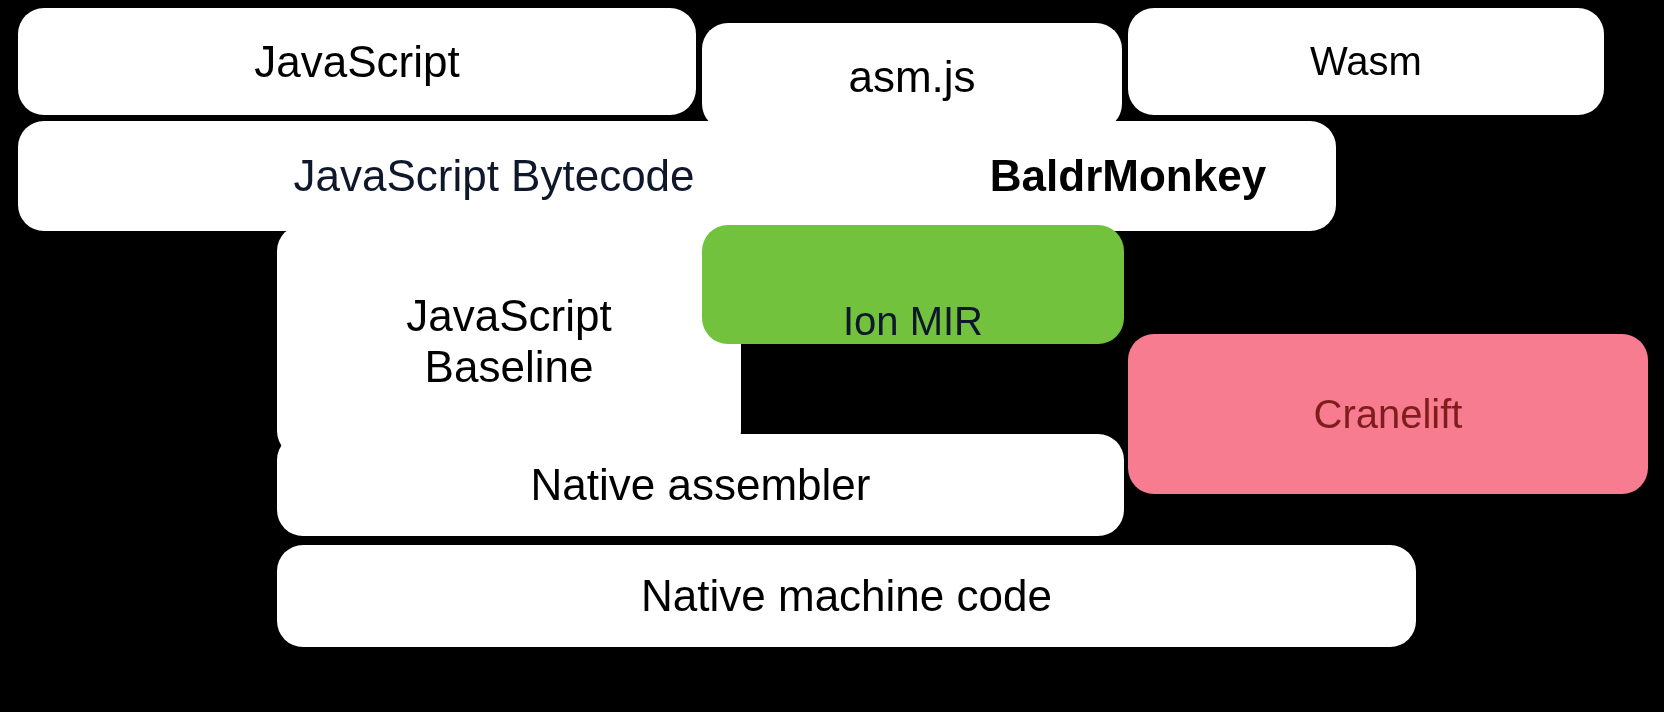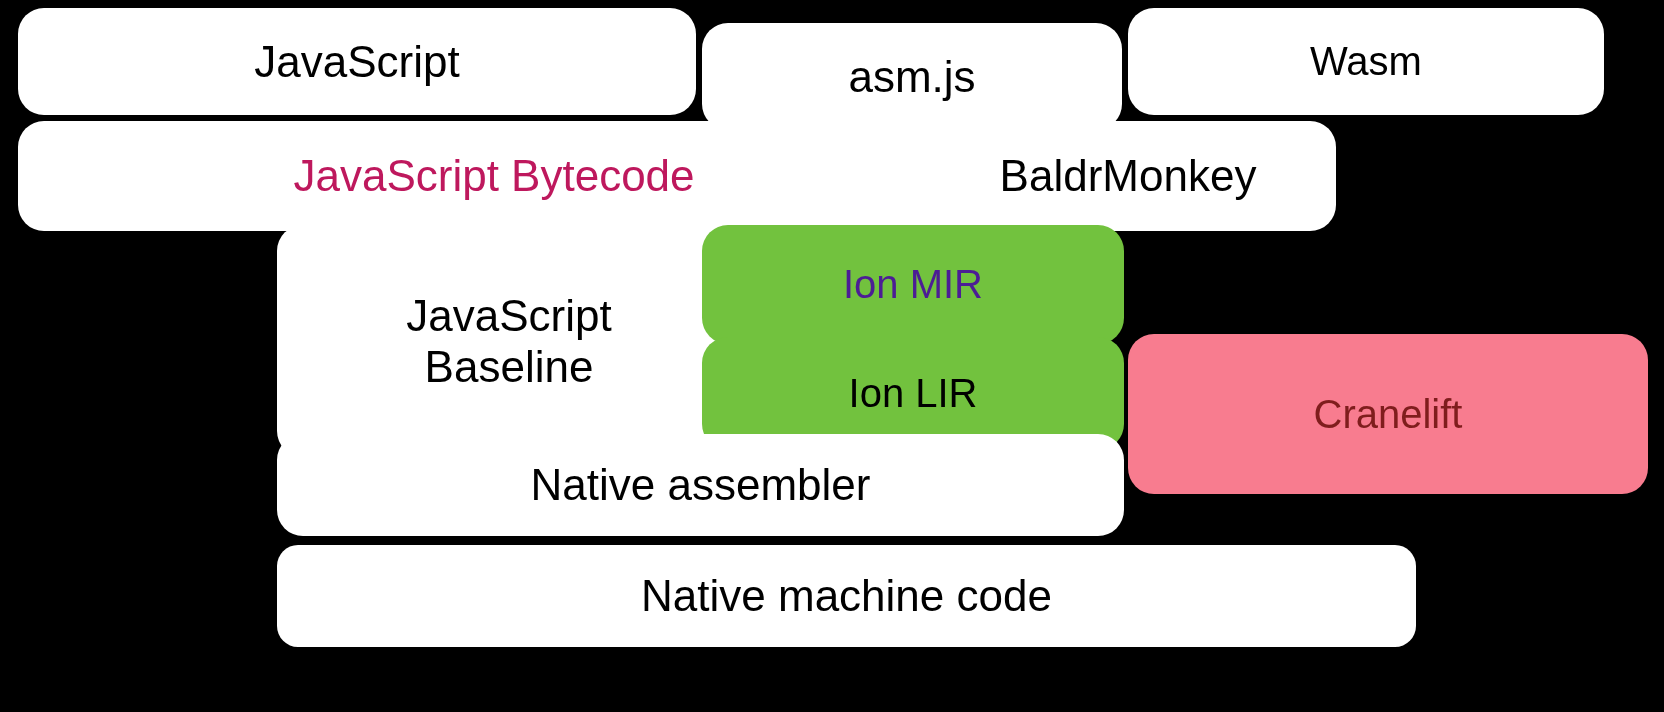--- a/index.html
+++ b/index.html
@@ -43,38 +43,35 @@
 <div id="stage" style="background: rgb(0, 0, 0); padding-left: 12px;">
     <div class="node fill-white" style="left: 18px; top: 8px; width: 678px; height: 107px; font-size: 44px; color: rgb(0, 0, 0);">
       <span class="label">JavaScript</span>
     </div>
     <div class="node fill-white" style="left: 702px; top: 8px; width: 420px; height: 107px; font-size: 44px; color: rgb(0, 0, 0); margin-top: 15px;">
       <span class="label">asm.js</span>
     </div>
     <div class="node fill-white" style="left: 1128px; top: 8px; width: 476px; height: 107px; font-size: 40px; color: rgb(0, 0, 0);">
       <span class="label">Wasm</span>
     </div>
-    <div class="node fill-white" style="left: 18px; top: 121px; width: 952px; height: 110px; font-size: 44px; color: #be185d;">
+    <div class="node fill-white" style="left: 18px; top: 121px; width: 952px; height: 110px; font-size: 44px; color: #0f172a;">
       <span class="label">JavaScript Bytecode</span>
     </div>
-    <div class="node fill-white" style="left: 920px; top: 121px; width: 416px; height: 110px; font-size: 44px; color: rgb(0, 0, 0);">
+    <div class="node fill-white" style="left: 920px; top: 121px; width: 416px; height: 110px; font-size: 44px; color: rgb(0, 0, 0); font-weight: bold;">
       <span class="label">BaldrMonkey</span>
     </div>
     <div class="node fill-white" style="left: 277px; top: 225px; width: 464px; height: 232px; font-size: 44px; color: rgb(0, 0, 0);">
       <span class="label">JavaScript
 Baseline</span>
     </div>
-    <div class="node fill-green" style="left: 702px; top: 225px; width: 422px; height: 119px; font-size: 40px; color: #4c1d95;">
+    <div class="node fill-green" style="left: 702px; top: 225px; width: 422px; height: 119px; font-size: 40px; color: #0f172a; align-items: flex-end;">
       <span class="label">Ion MIR</span>
-    </div>
-    <div class="node fill-green" style="left: 702px; top: 337px; width: 422px; height: 113px; font-size: 40px; color: rgb(0, 0, 0);">
-      <span class="label">Ion LIR</span>
     </div>
     <div class="node fill-pink" style="left: 1128px; top: 334px; width: 520px; height: 160px; font-size: 40px; color: #7f1d1d;">
       <span class="label">Cranelift</span>
     </div>
     <div class="node fill-white" style="left: 277px; top: 434px; width: 847px; height: 102px; font-size: 44px; color: rgb(0, 0, 0);">
       <span class="label">Native assembler</span>
     </div>
-    <div class="node fill-white" style="left: 277px; top: 545px; width: 1139px; height: 102px; font-size: 44px; color: rgb(0, 0, 0); border-radius: 21px;">
+    <div class="node fill-white" style="left: 277px; top: 545px; width: 1139px; height: 102px; font-size: 44px; color: rgb(0, 0, 0);">
       <span class="label">Native machine code</span>
     </div>
   </div>
 
 </body></html>

